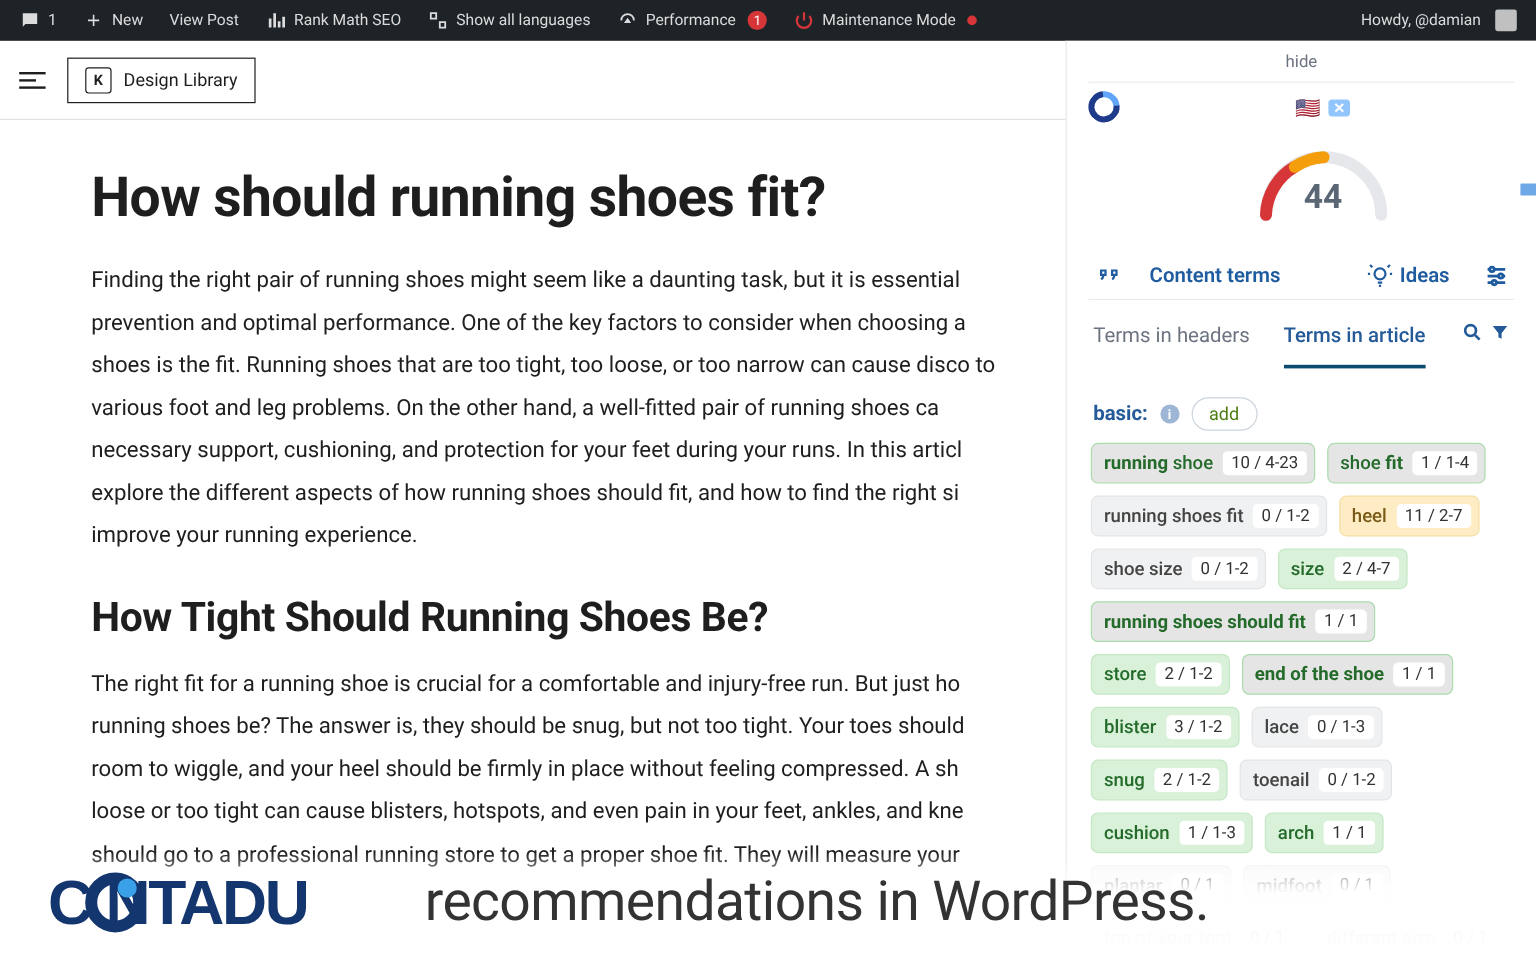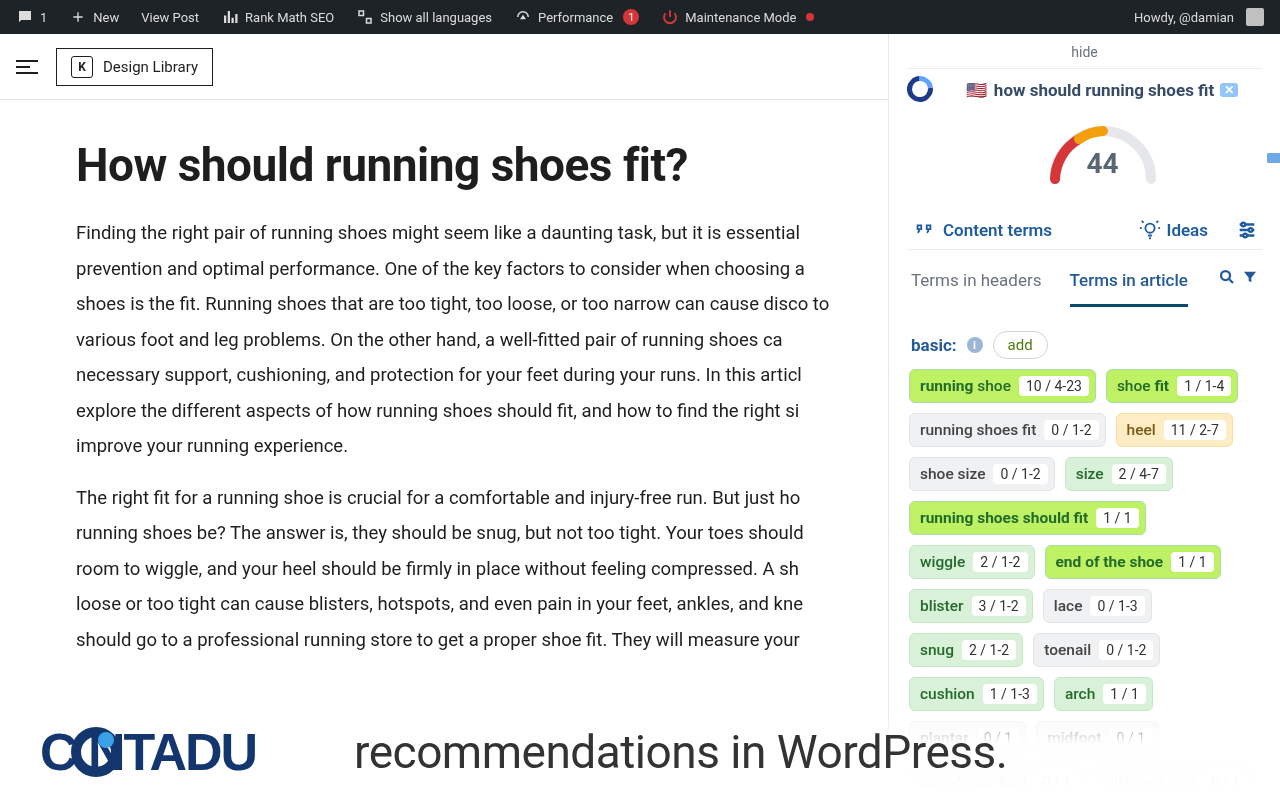--- a/index.html
+++ b/index.html
@@ -149,21 +149,21 @@
   .chip{
     display:inline-flex;align-items:center;gap:8px;
     border-radius:6px;border:1px solid transparent;
     padding:6px 6px 6px 10px;font-size:15.5px;color:#1e1e1e;
   }
   .chip .t{font-weight:500;}
   .chip .t b{font-weight:700;}
   .chip .c{
     background:#fff;border-radius:4px;padding:2px 7px;font-size:14px;color:#333;
   }
-  .chip.green { background:#bef264;border-color:#a9dcac;}
+  .chip.green { background:#e5e5e5;border-color:#a9dcac;}
   .chip.green .t{color:#246b2b;}
   .chip.green-lt { background:#d8f1d8;border-color:#c4e7c4;}
   .chip.green-lt .t{color:#246b2b;}
   .chip.gray { background:#f0f1f2;border-color:#e2e4e6;}
   .chip.gray .t{color:#444;}
   .chip.gray-lt { background:#f7f8f9;border-color:#edeeef;}
   .chip.gray-lt .t{color:#7a7f86;}
   .chip.yellow { background:#fdecc4;border-color:#f6dea4;}
   .chip.yellow .t{color:#7a5a17;}
   .chip.teal-lt { background:#d6f1e5;border-color:#c1e8d6;}
@@ -258,52 +258,52 @@
     <span>Design Library</span>
   </div>
   <div class="spacer"></div>
   <span class="link-blue">Save as Draft</span>
   <span class="link-blue">Prev</span>
 </div>
 
 <div class="editor-body">
   <h1>How should running shoes fit?</h1>
   <p>Finding the right pair of running shoes might seem like a daunting task, but it is essential prevention and optimal performance. One of the key factors to consider when choosing a shoes is the fit. Running shoes that are too tight, too loose, or too narrow can cause disco to various foot and leg problems. On the other hand, a well-fitted pair of running shoes ca necessary support, cushioning, and protection for your feet during your runs. In this articl explore the different aspects of how running shoes should fit, and how to find the right si improve your running experience.</p>
+  <h2>How Tight Should Running Shoes Be?</h2>
   <p>The right fit for a running shoe is crucial for a comfortable and injury-free run. But just ho running shoes be? The answer is, they should be snug, but not too tight. Your toes should room to wiggle, and your heel should be firmly in place without feeling compressed. A sh loose or too tight can cause blisters, hotspots, and even pain in your feet, ankles, and kne should go to a professional running store to get a proper shoe fit. They will measure your</p>
 </div>
 
 <div class="seo-panel">
   <div class="hide-link">hide</div>
 
   <div class="title-row">
     <span class="spinner-logo"></span>
     <span class="kw">
       <span class="flag">🇺🇸</span>
-      <span>how should running shoes fit</span>
       <span class="x">✕</span>
     </span>
   </div>
 
   <div class="score-row">
     <div style="width:36px;"></div>
     <div class="gauge">
       <svg viewBox="0 0 120 70">
         <path d="M12 58 A48 48 0 0 1 108 58" fill="none" stroke="#e5e7eb" stroke-width="10" stroke-linecap="round"></path>
         <path d="M12 58 A48 48 0 0 1 36 18" fill="none" stroke="#d63638" stroke-width="10" stroke-linecap="round"></path>
         <path d="M36 18 A48 48 0 0 1 60 10" fill="none" stroke="#f59e0b" stroke-width="10" stroke-linecap="round"></path>
       </svg>
       <div class="num">44</div>
     </div>
     <div>
       <span class="clipboard-icon"></span>
     </div>
   </div>
 
   <div class="tabs-row">
-    <div class="tab" style="display:flex;align-items:center;gap:8px;">
+    <div class="tab" style="display:flex;align-items:center;gap:23px;">
       <svg class="quote-ic" viewBox="0 0 24 24" fill="none" stroke="#1e5b9f" stroke-width="2">
           <path d="M5 7h4v4H5zM15 7h4v4h-4zM7 11c0 3-2 4-2 4M17 11c0 3-2 4-2 4"></path>
         </svg>
       <span>Content terms</span>
     </div>
     <div class="mid">
       <div class="ideas-btn">
         <svg class="bulb-ic" viewBox="0 0 24 24" fill="none" stroke="#1e5b9f" stroke-width="2">
             <circle cx="12" cy="10" r="5"></circle>
             <path d="M10 18h4M11 21h2M5 4l-2-2M19 4l2-2M3 10H1M23 10h-2"></path>
@@ -364,21 +364,21 @@
       </div>
       <div class="chip green-lt">
         <span class="t">size</span>
         <span class="c">2 / 4-7</span>
       </div>
       <div class="chip green">
         <span class="t"><b>running shoes should fit</b></span>
         <span class="c">1 / 1</span>
       </div>
       <div class="chip green-lt">
-        <span class="t">wiggle</span>
+        <span class="t">store</span>
         <span class="c">2 / 1-2</span>
       </div>
       <div class="chip green">
         <span class="t"><b>end of the shoe</b></span>
         <span class="c">1 / 1</span>
       </div>
       <div class="chip green-lt">
         <span class="t">blister</span>
         <span class="c">3 / 1-2</span>
       </div>

